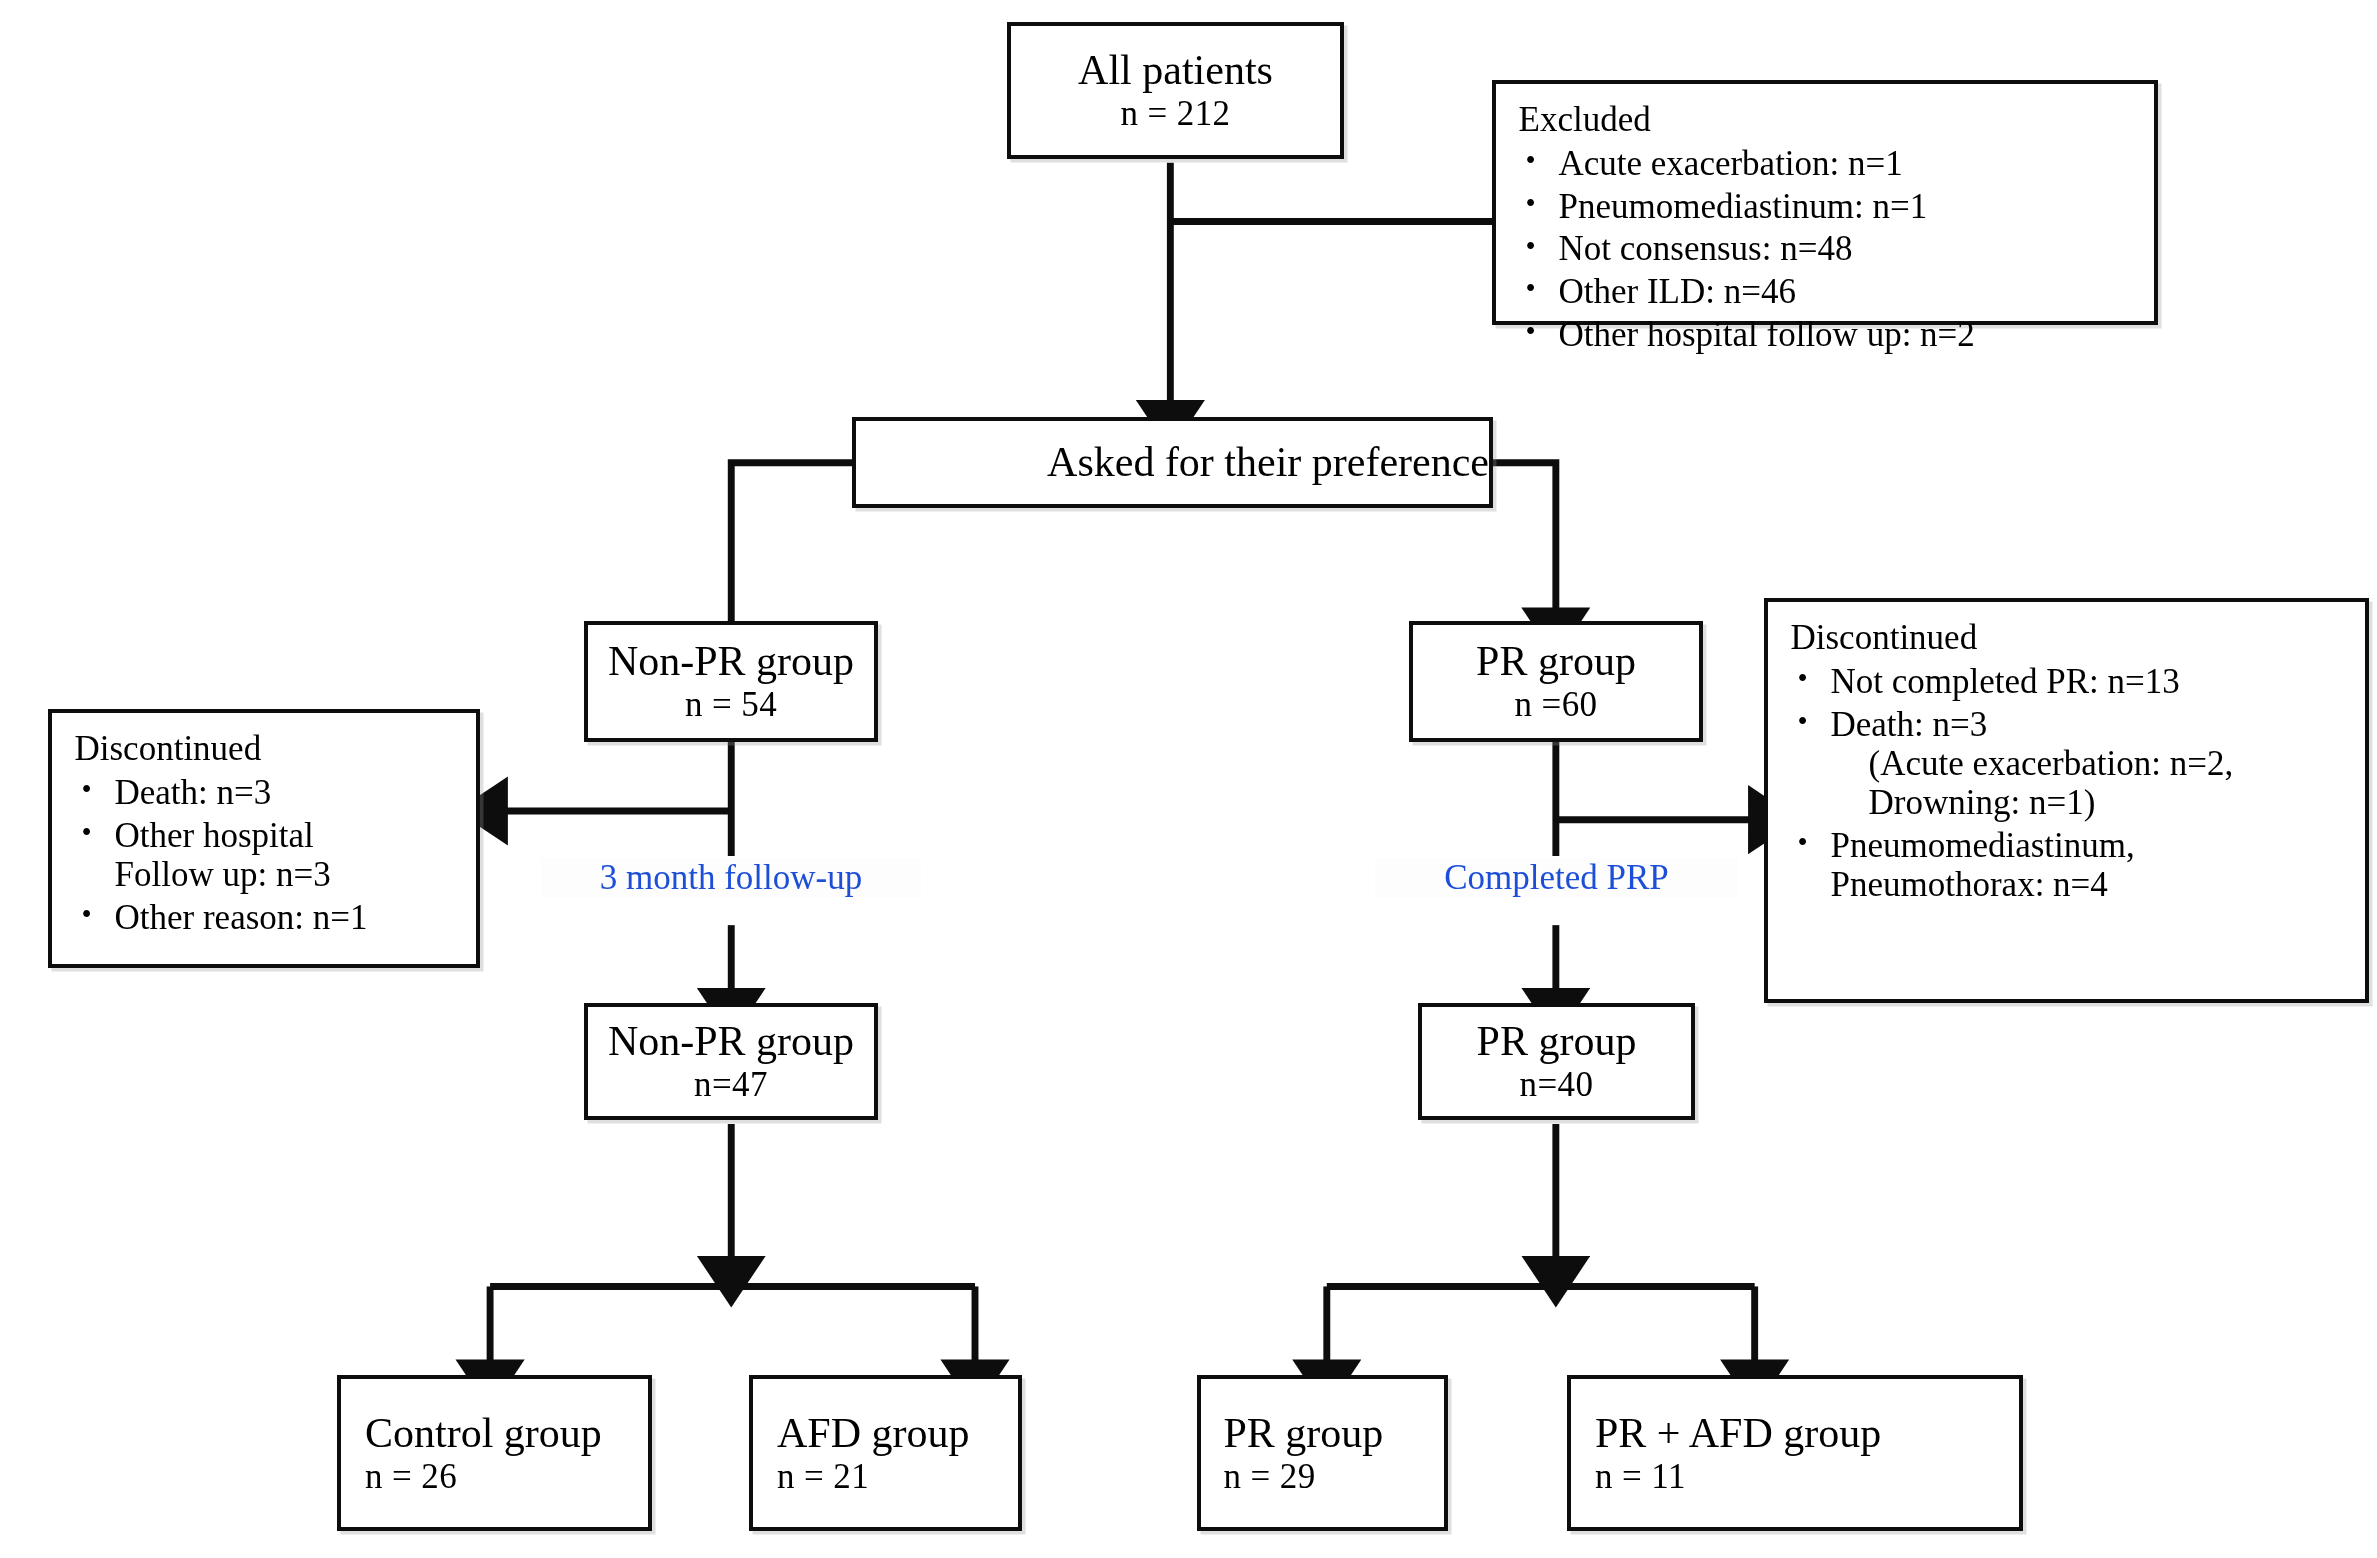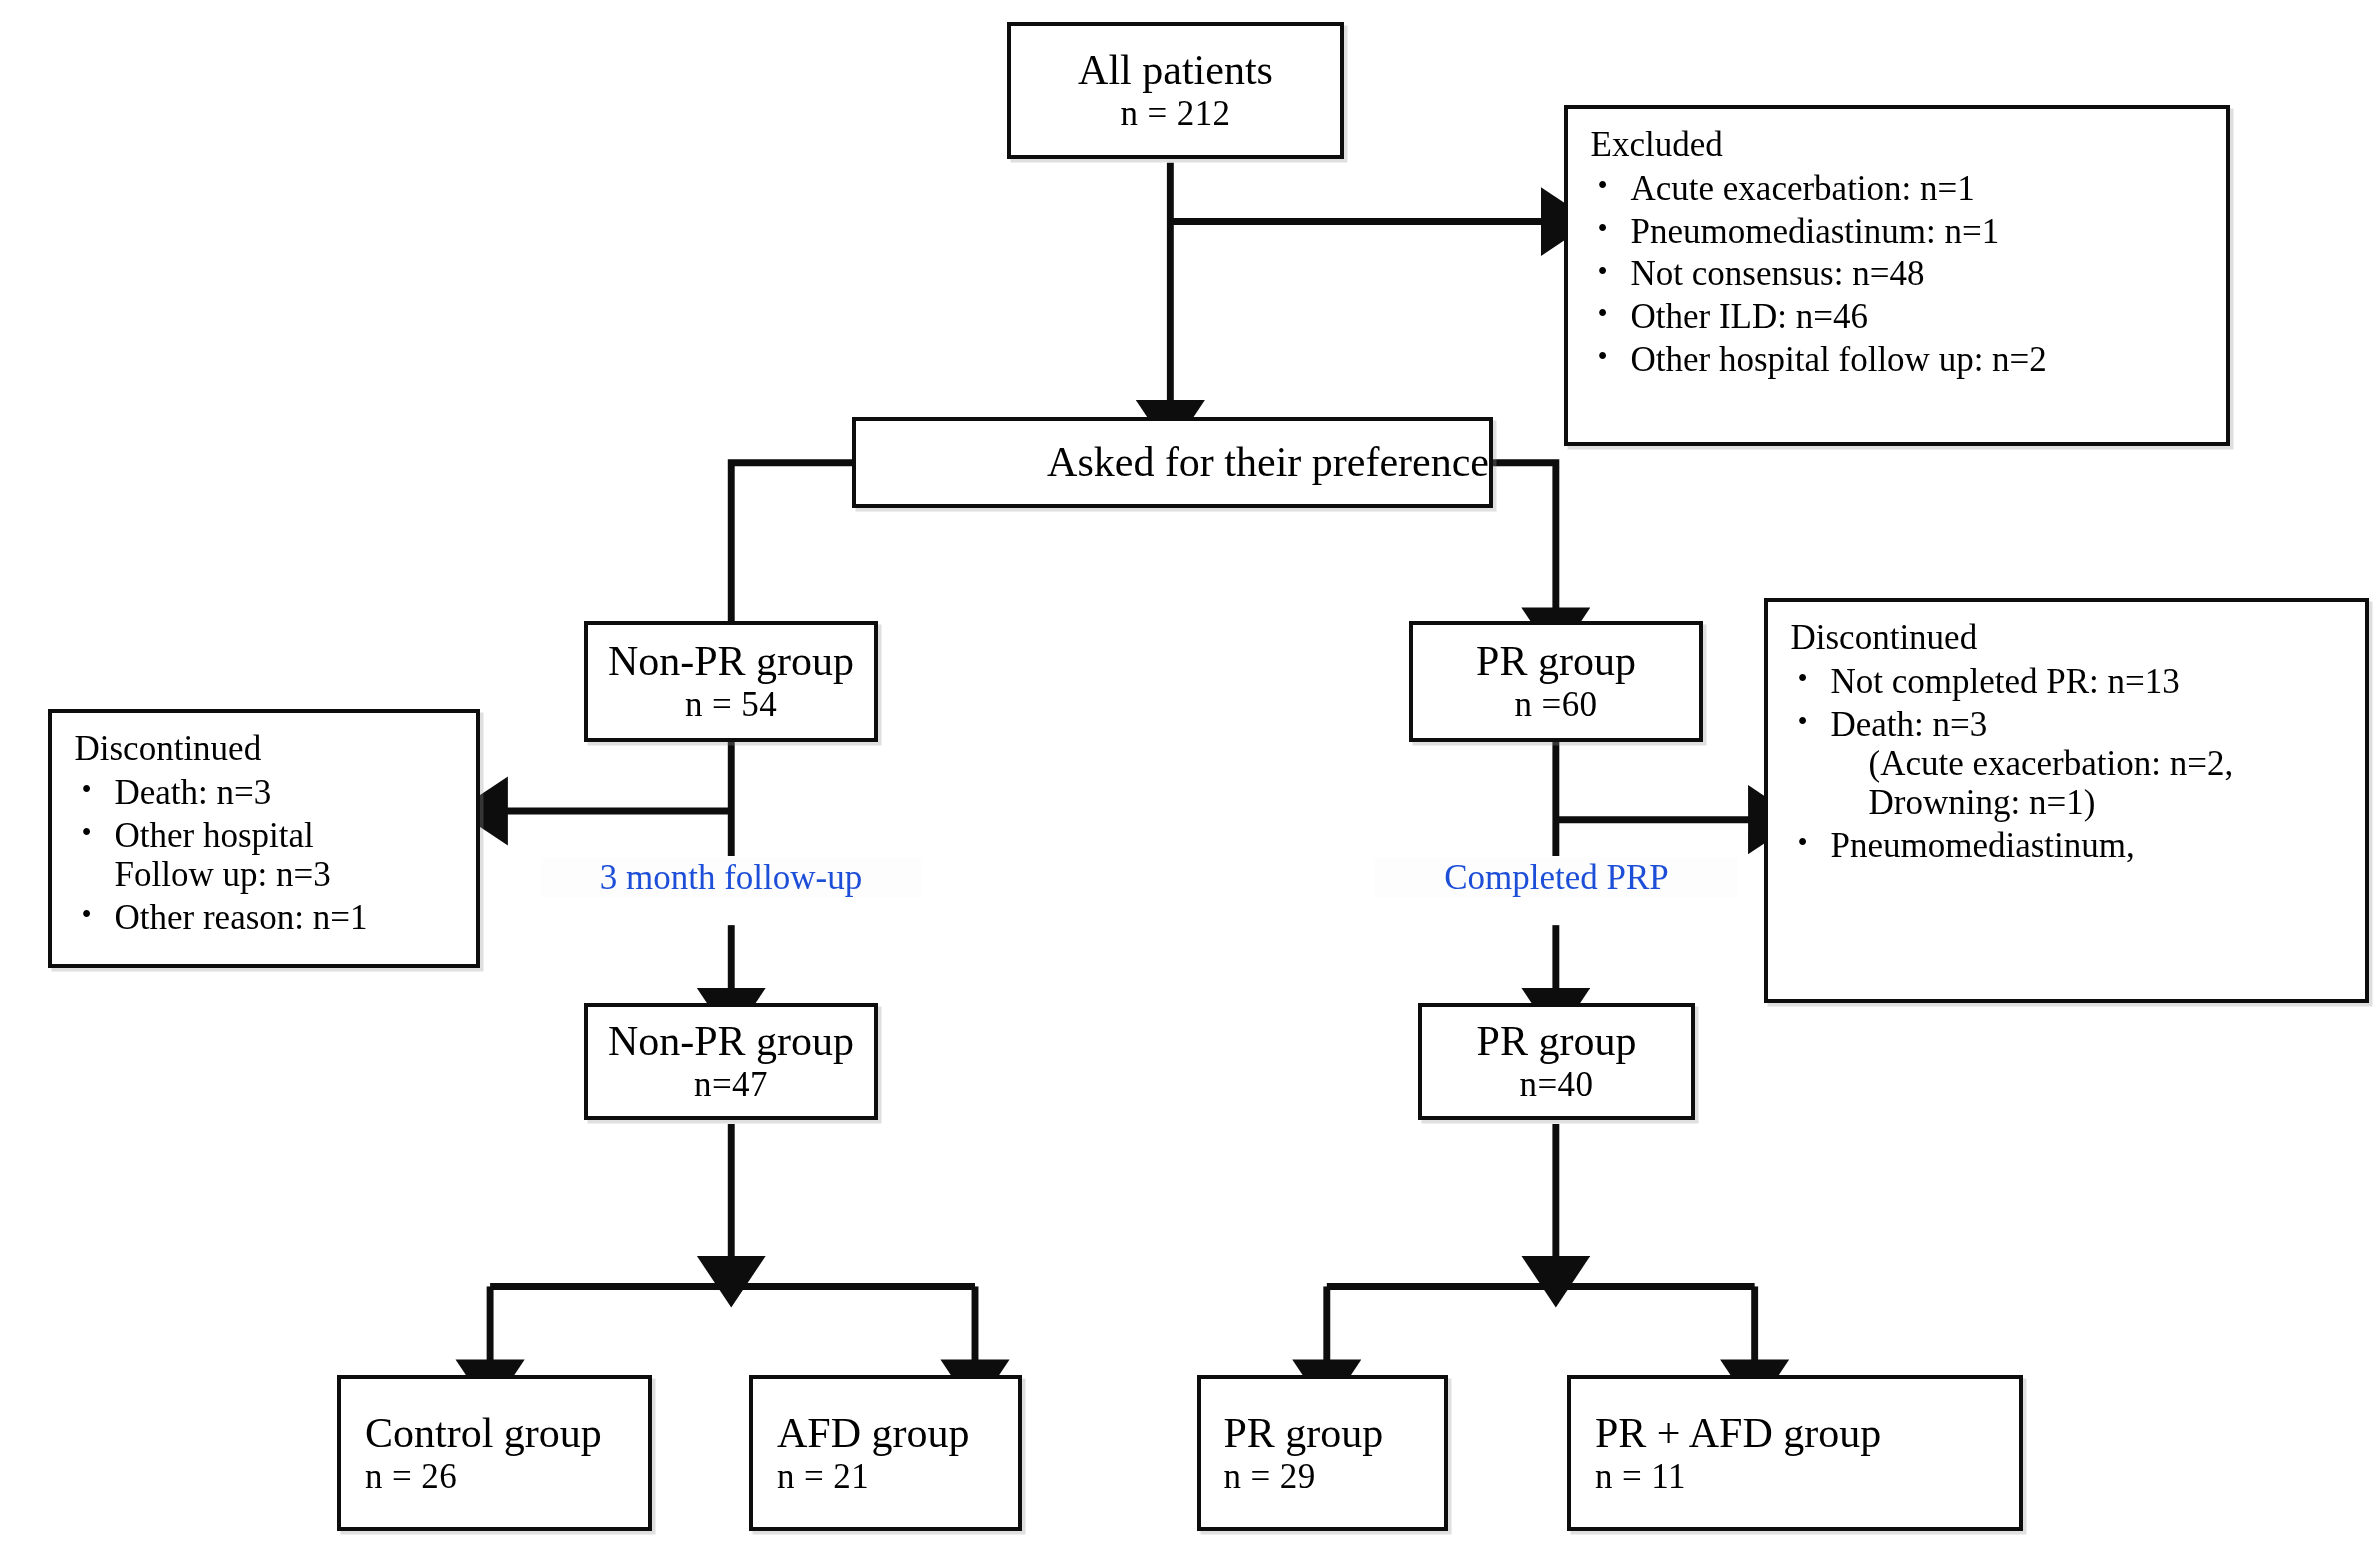--- a/index.html
+++ b/index.html
@@ -157,21 +157,21 @@
       <path d="M1535,1488 L1535,1590" marker-end="url(#arrow-down)"></path>
       <path d="M2030,1488 L2030,1590" marker-end="url(#arrow-down)"></path>
     </g>
   </svg>
 
   <div class="node center" style="left:1007px; top:21.6px; width:337px; height:137px;">
     <span class="ln title-line">All patients</span>
     <span class="ln n-line">n = 212</span>
   </div>
 
-  <div class="node listbox" style="left:1564px; top:80px; width:666px; height:341px;margin-top:25px;">
+  <div class="node listbox" style="left:1492px; top:80px; width:666px; height:245px;">
     <span class="hdr">Excluded</span>
     <ul>
       <li><span class="bullet">•</span><span>Acute exacerbation:  n=1</span></li>
       <li><span class="bullet">•</span><span>Pneumomediastinum:  n=1</span></li>
       <li><span class="bullet">•</span><span>Not consensus: n=48</span></li>
       <li><span class="bullet">•</span><span>Other ILD:  n=46</span></li>
       <li><span class="bullet">•</span><span>Other hospital follow up: n=2</span></li>
     </ul>
   </div>
 
@@ -196,21 +196,21 @@
       <li><span class="bullet">•</span><span>Other hospital</span><span class="sub2">Follow up: n=3</span></li>
       <li><span class="bullet">•</span><span>Other reason: n=1</span></li>
     </ul>
   </div>
 
   <div class="node listbox" style="left:1764px; top:598px; width:605px; height:405px;">
     <span class="hdr">Discontinued</span>
     <ul>
       <li><span class="bullet">•</span><span>Not completed PR: n=13</span></li>
       <li><span class="bullet">•</span><span>Death:  n=3</span><span class="sub">(Acute exacerbation:  n=2,</span><span class="sub">Drowning:  n=1)</span></li>
-      <li><span class="bullet">•</span><span>Pneumomediastinum,</span></li>
+      <li><span class="bullet">•</span><span>Pneumomediastinum,</span><span class="sub2">Pneumothorax: n=4</span></li>
     </ul>
   </div>
 
   <div class="edge-label" style="left:541px; top:858px; width:380px;">3 month follow-up</div>
 
   <div class="edge-label" style="left:1375px; top:858px; width:363px;">Completed PRP</div>
 
   <div class="node center" style="left:584px; top:1003px; width:294px; height:117px;">
     <span class="ln title-line">Non-PR group</span>
     <span class="ln n-line">n=47</span>

